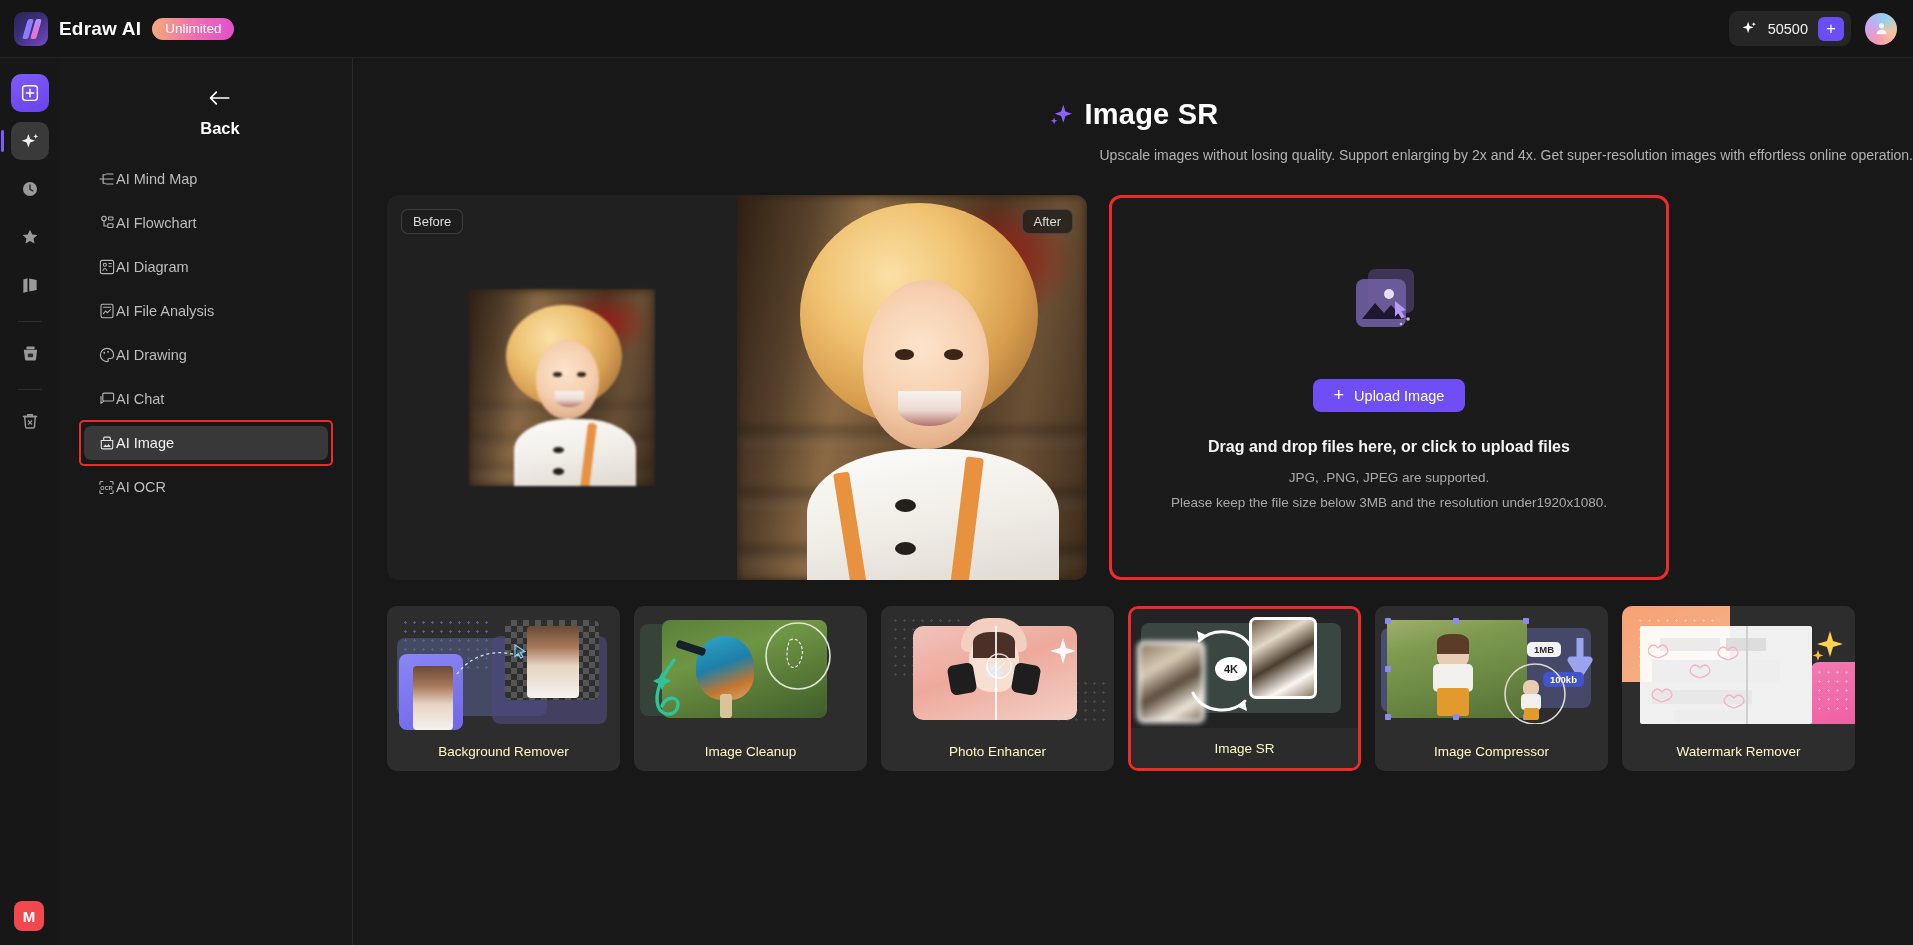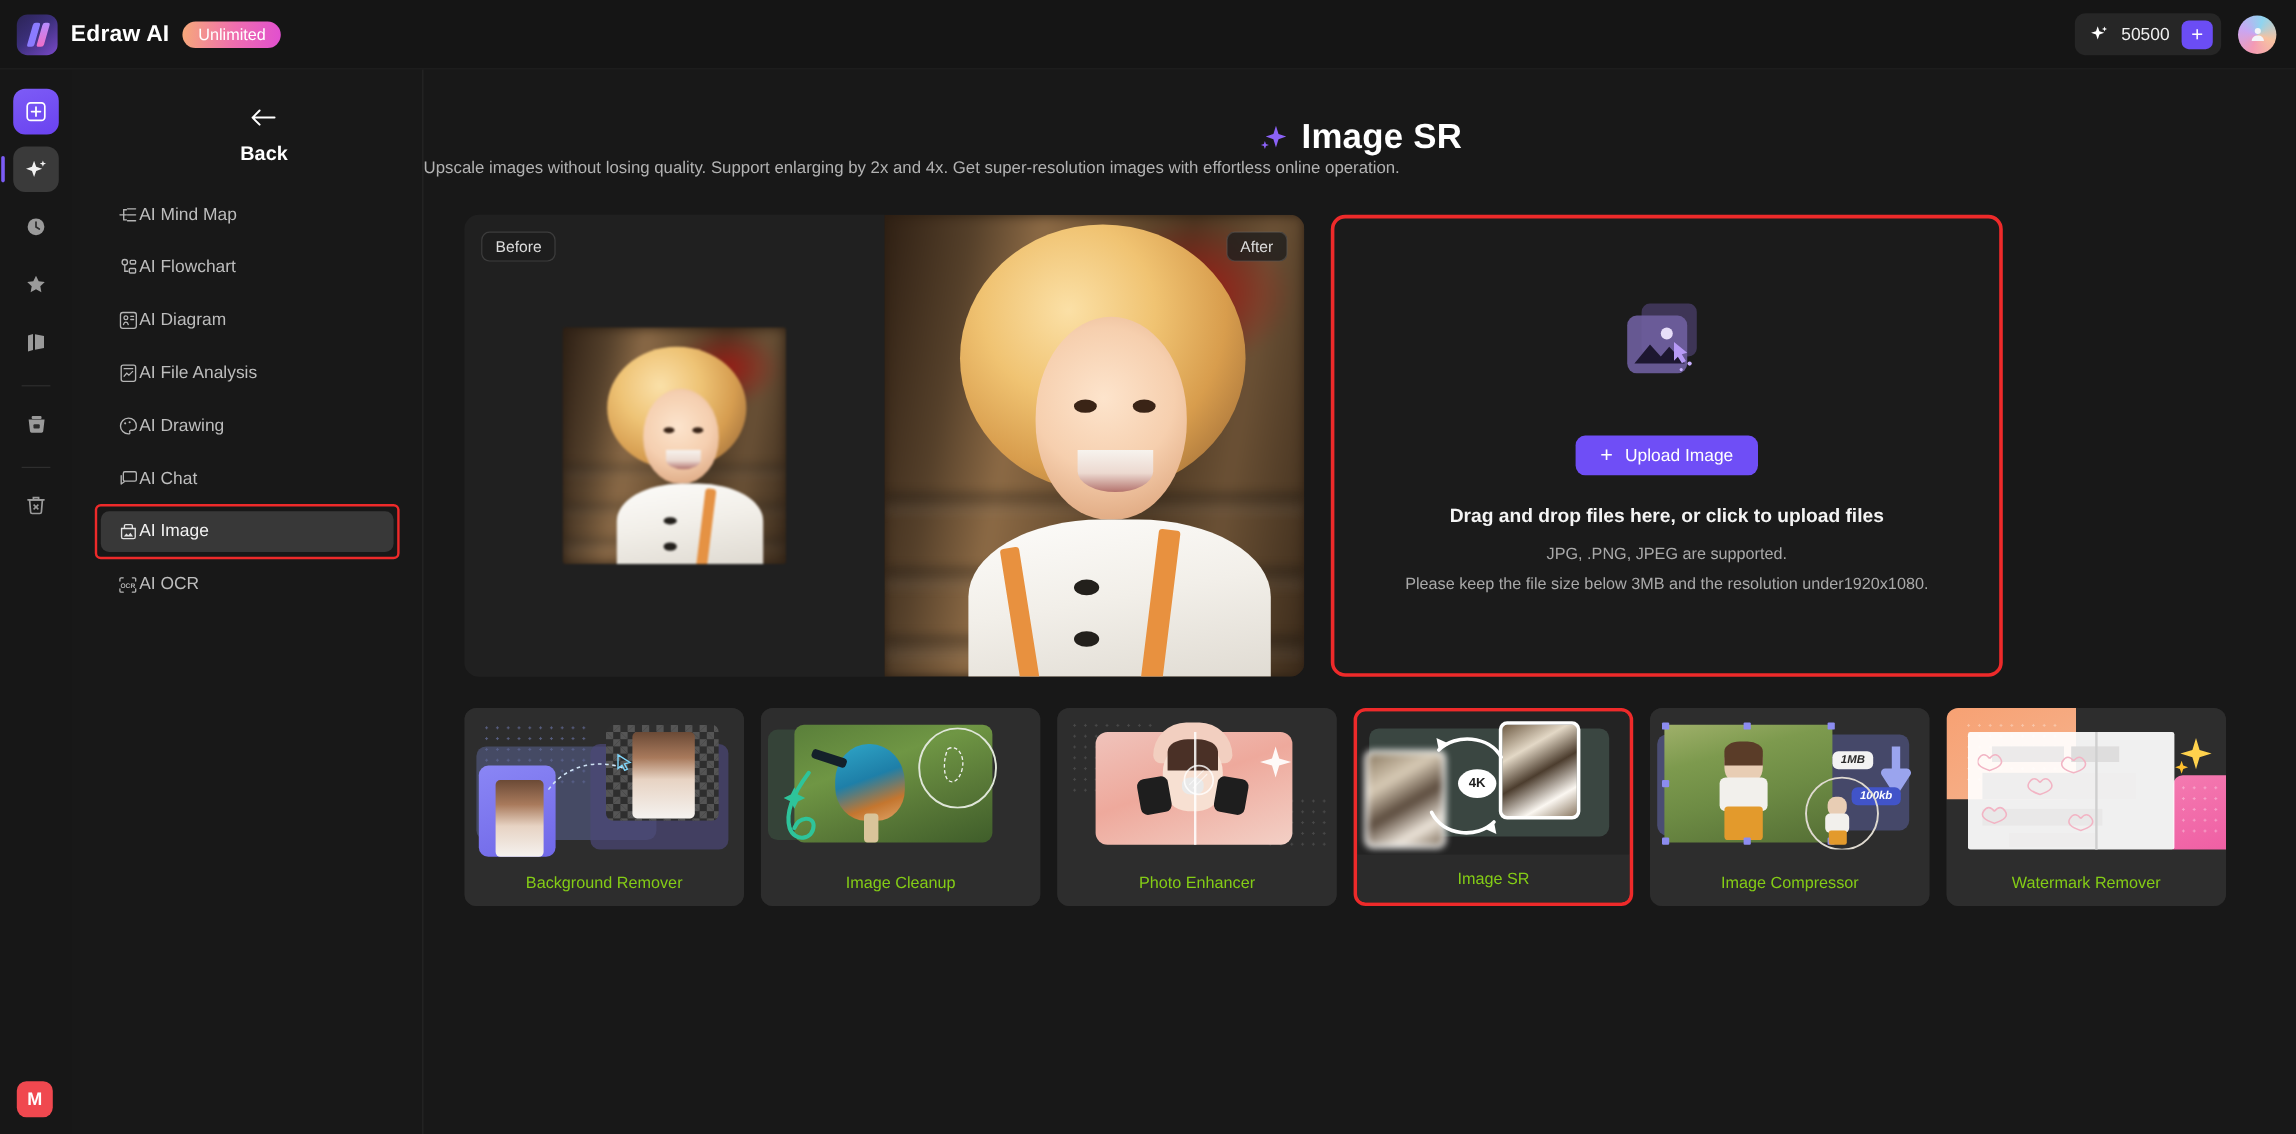--- a/index.html
+++ b/index.html
@@ -97,21 +97,21 @@
   }
   .mi-icon { width:19px; height:19px; display:flex; align-items:center; justify-content:center; flex:0 0 19px;}
 
   
   .main { position:absolute; left:353px; top:58px; width:1560px; height:887px; background:#181818; }
   .page-title-row {
     display:flex; align-items:center; justify-content:center; gap:10px;
     margin-top:40px;
   }
   .page-title { font-size:29px; font-weight:bold; color:#fff; letter-spacing:.2px;}
-  .page-sub { text-align:left; font-size:14px; color:#b2b2b2; }
+  .page-sub { text-align:right; font-size:14px; color:#b2b2b2; margin-top:16px; }
 
   .content-row { display:flex; gap:22px; padding:0 34px; margin-top:32px; }
 
   
   .preview {
     width:700px; height:385px; background:#202020; border-radius:12px;
     position:relative; overflow:hidden; display:flex;
   }
   .preview-left { width:350px; height:100%; position:relative; display:flex; align-items:center; justify-content:center;}
   .preview-right { width:350px; height:100%; position:relative; overflow:hidden; }
@@ -183,30 +183,30 @@
   
   .cards { display:flex; gap:14px; padding:0 34px; margin-top:26px; }
   .card {
     width:233px; height:165px; background:#262626; border-radius:10px;
     position:relative; overflow:hidden; display:flex; flex-direction:column;
   }
   .card.selected { border:3px solid #ee2a2a; }
   .card-art { flex:1; position:relative; overflow:hidden; }
   .card-label {
     height:40px; display:flex; align-items:center; justify-content:center;
-    font-size:13.5px; color:#84cc16; background:#2d2d2d;
+    font-size:13.5px; color:#fef9c3; background:#2d2d2d;
   }
   .card.selected .card-label { background:#2b2b2b; }
   .dots-grid {
     position:absolute; background-image: radial-gradient(#7a86c4 1.1px, transparent 1.1px);
     background-size: 9px 9px; opacity:.55;
   }
   .res-handle { position:absolute; width:6px; height:6px; background:#8c8cf0; border-radius:1px;}
   .pill-tag {
-    position:absolute; padding:2px 7px; border-radius:5px; font-size:9.5px; color:#fff;font-style:italic;
+    position:absolute; padding:2px 7px; border-radius:5px; font-size:9.5px; color:#fff;
   }
 </style>
 </head>
 <body>
 
 <div id="app">
 
   <div class="topbar">
     <div class="brand-logo">
       <div class="sl1"></div>

